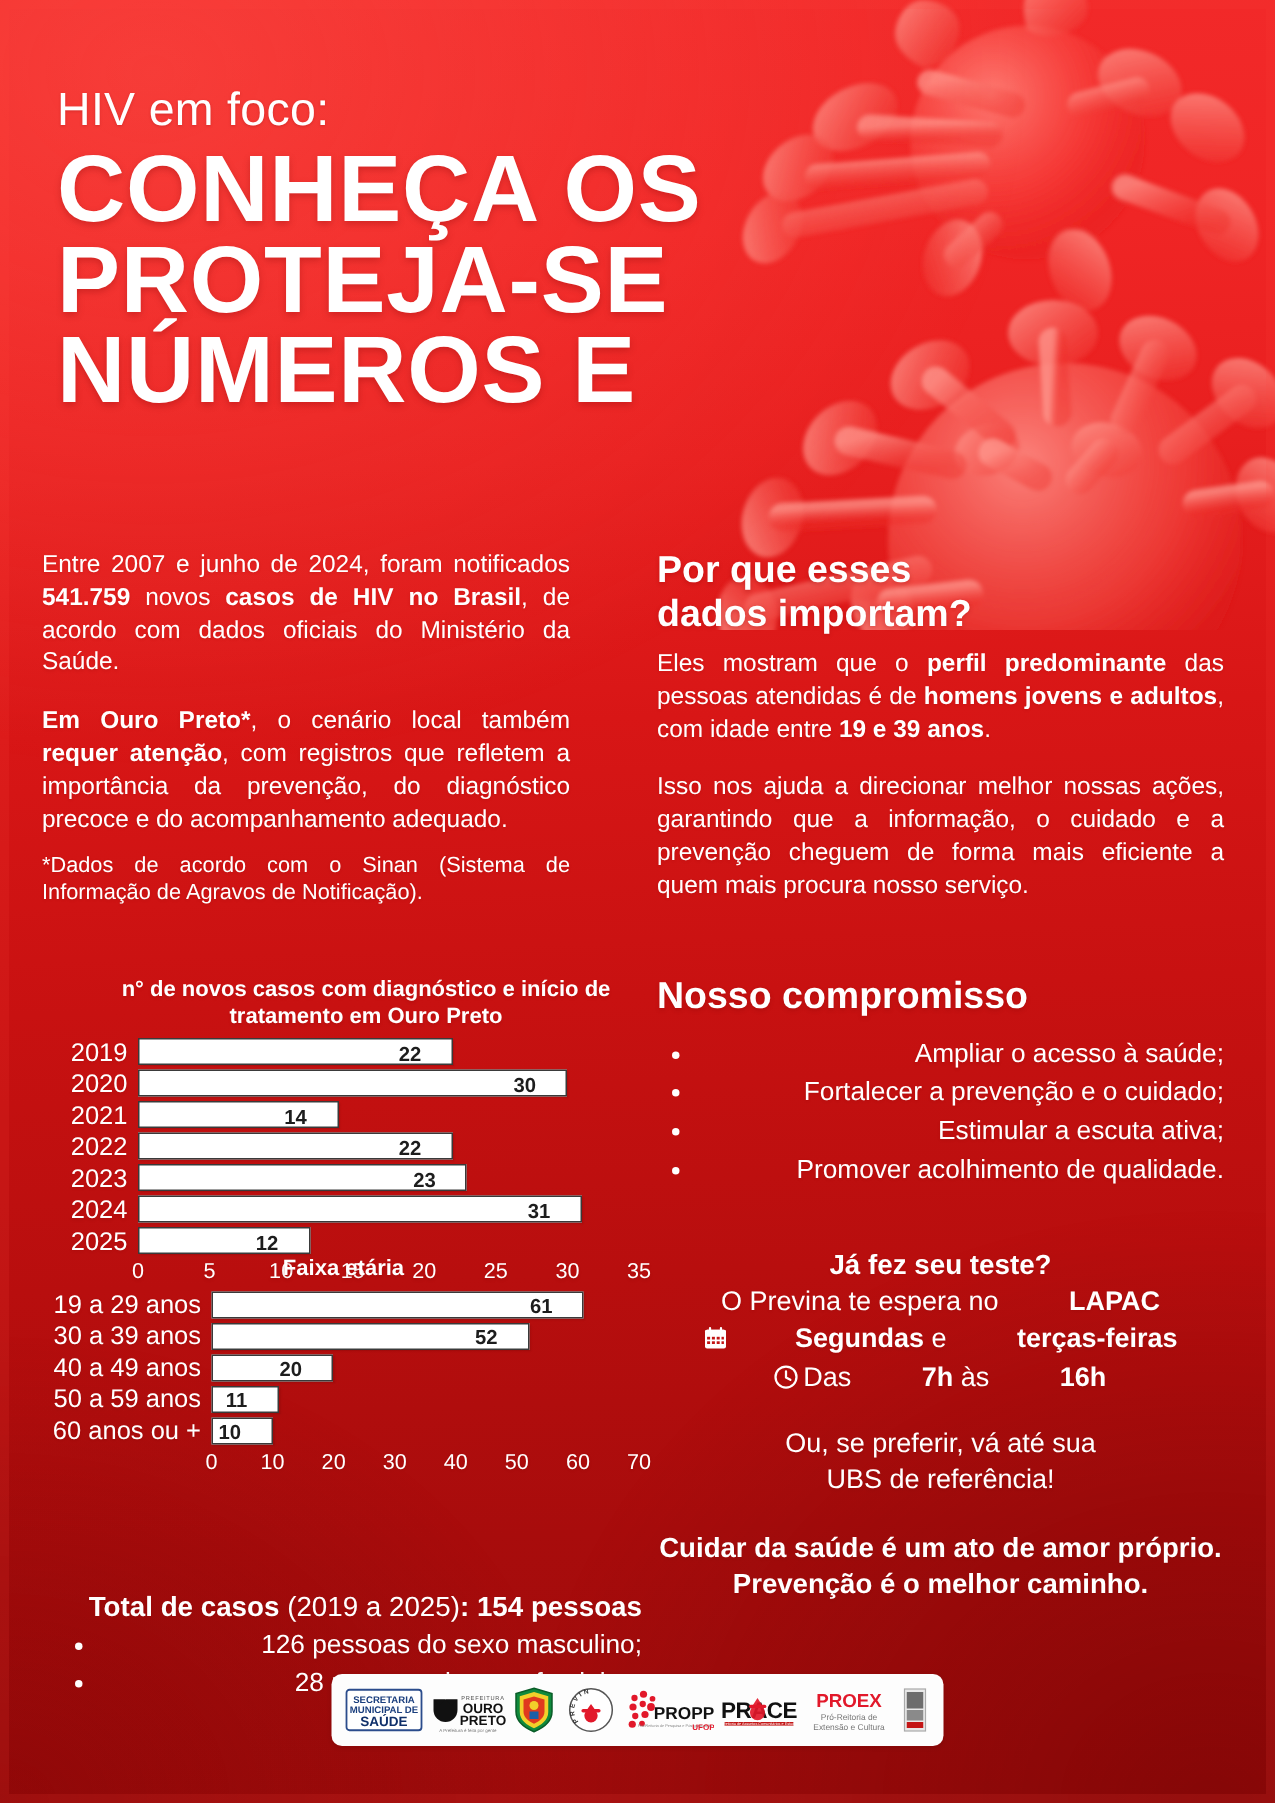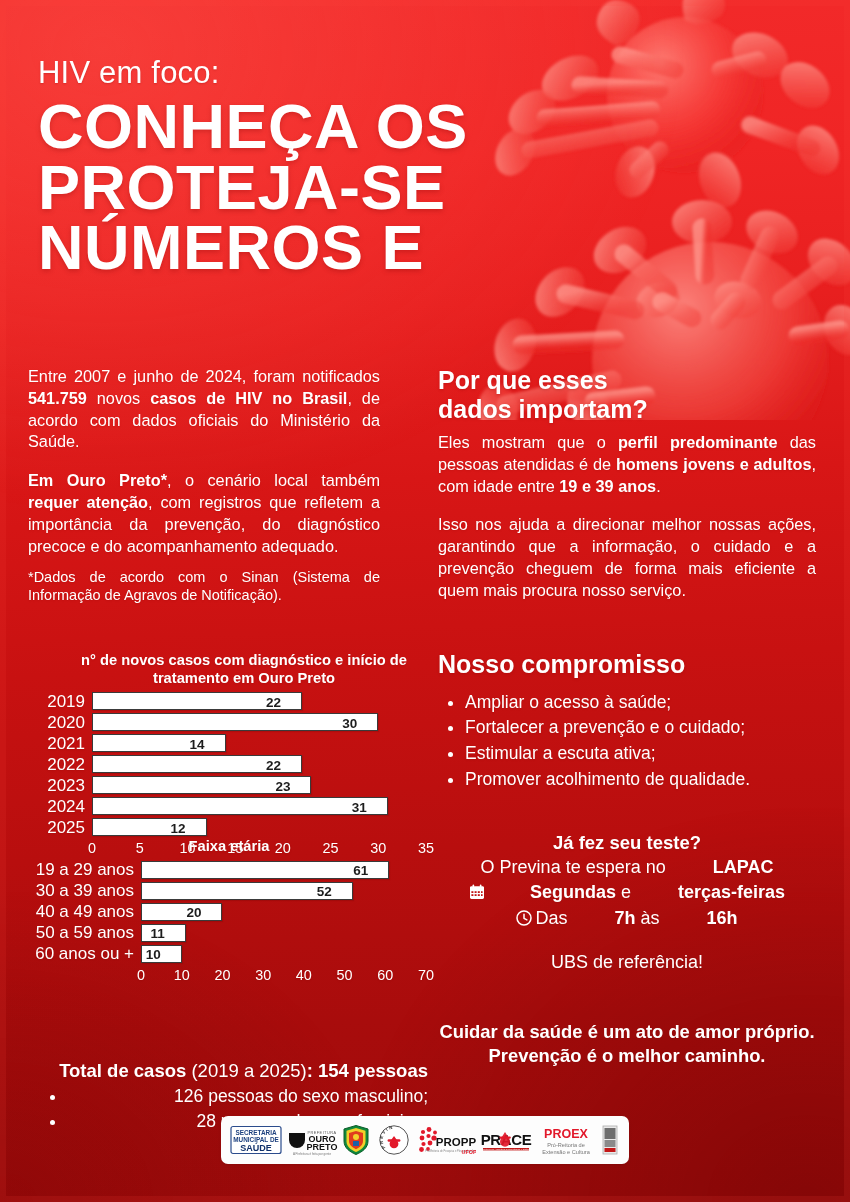--- a/index.html
+++ b/index.html
@@ -112,20 +112,21 @@
     text-shadow: 0 1px 3px rgba(120,0,0,.25);
   }
   .h2 span { display: block; }
   .h2.compromisso { margin-bottom: 11px; }
   ul.bullets {
     margin: 0;
     padding-left: 27px;
     font-size: 17.5px;
     line-height: 1.42;
     text-shadow: 0 1px 2px rgba(120,0,0,.2);
+    text-align: right;
   }
   ul.bullets li { margin-bottom: 1px; }
   
   .chart-block { position: absolute; }
   #chart-anos { left: 36px; top: 652px; width: 390px; }
   #chart-faixa { left: 26px; top: 838px; width: 400px; }
   .chart-title {
     font-size: 14.7px;
     font-weight: 700;
     line-height: 1.2;
@@ -523,20 +524,21 @@
             <rect x="8.8" y="10.2" width="2" height="1.8" fill="#c21414"></rect>
             <rect x="12" y="10.2" width="1.6" height="1.8" fill="#c21414"></rect>
             <rect x="3.6" y="0.6" width="1.5" height="3" rx="0.7" fill="#fff"></rect>
             <rect x="10.9" y="0.6" width="1.5" height="3" rx="0.7" fill="#fff"></rect>
           </svg></span><b>Segundas</b><span> e </span><b>terças-feiras</b></div>
     <div><span class="ico"><svg width="16" height="16" viewBox="0 0 16 16">
             <circle cx="8" cy="8" r="7" fill="none" stroke="#fff" stroke-width="1.5"></circle>
             <path d="M8 4.2 V8.3 L10.9 9.9" fill="none" stroke="#fff" stroke-width="1.5" stroke-linecap="round" stroke-linejoin="round"></path>
           </svg></span><span>Das </span><b>7h</b><span> às </span><b>16h</b></div>
     <div class="gap"></div>
+    <div>Ou, se preferir, vá até sua</div>
     <div>UBS de referência!</div>
   </div>
 
   <div class="totals">
     <div class="tline"><span>Total de casos</span><span class="reg"> (2019 a 2025)</span><span>: 154 pessoas</span></div>
     <ul>
       <li>126 pessoas do sexo masculino;</li>
       <li>28 pessoas do sexo feminino.</li>
     </ul>
   </div>

